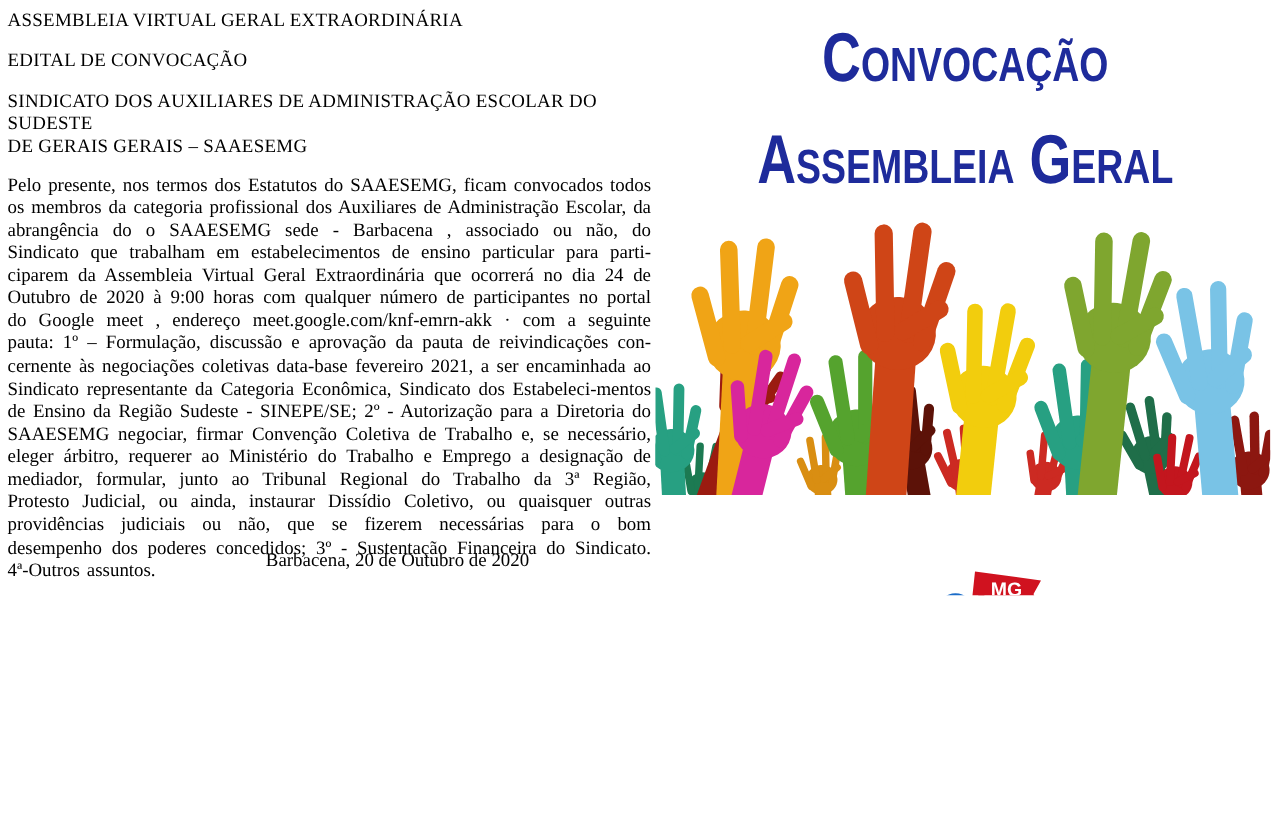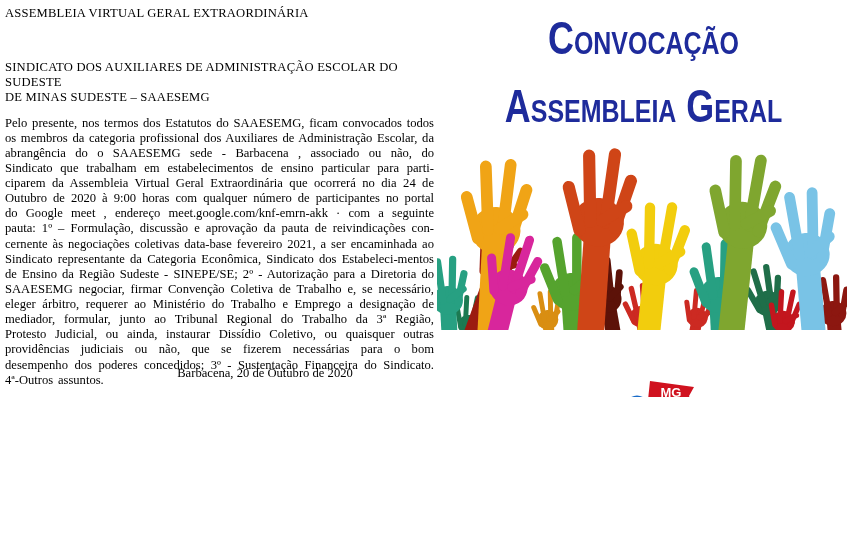--- a/index.html
+++ b/index.html
@@ -38,21 +38,22 @@
   #logo-sub{position:absolute;top:136px;width:100%;text-align:center;
             font-family:"Liberation Sans",sans-serif;font-weight:bold;
             font-size:10px;line-height:11.5px;color:#101010;}
 </style>
 </head>
 <body>
 
 <div class="page">
 
   <div class="h" id="doc-title">ASSEMBLEIA VIRTUAL GERAL EXTRAORDINÁRIA</div>
-  <div class="h" id="doc-org"><span>SINDICATO DOS AUXILIARES DE ADMINISTRAÇÃO ESCOLAR DO SUDESTE</span><br><span>DE MINAS SUDESTE – SAAESEMG</span></div>
+  <div class="h" id="doc-subtitle">EDITAL DE CONVOCAÇÃO</div>
+  <div class="h" id="doc-org"><span>SINDICATO DOS AUXILIARES DE ADMINISTRAÇÃO ESCOLAR DO SUDESTE</span><br><span>DE GERAIS GERAIS – SAAESEMG</span></div>
 
   <p class="body-par"><span>Pelo presente, nos termos dos Estatutos do SAAESEMG, ficam convocados todos os membros da categoria profissional dos Auxiliares de Administração Escolar, da abrangência do o SAAESEMG sede - Barbacena , associado ou não, do Sindicato que trabalham em estabelecimentos de ensino particular para parti-ciparem da Assembleia Virtual Geral Extraordinária que ocorrerá no dia 24 de Outubro de 2020 à 9:00 horas com qualquer número de participantes no portal do Google meet , endereço </span><b>meet.google.com/knf-emrn-akk</b><span> · com a seguinte pauta: 1º – Formulação, discussão e aprovação da pauta de reivindicações con-cernente às negociações coletivas data-base fevereiro 2021, a ser encaminhada ao Sindicato representante da Categoria Econômica, Sindicato dos Estabeleci-mentos de Ensino da Região Sudeste - SINEPE/SE; 2º - Autorização para a Diretoria do SAAESEMG negociar, firmar Convenção Coletiva de Trabalho e, se necessário, eleger árbitro, requerer ao Ministério do Trabalho e Emprego a designação de mediador, formular, junto ao Tribunal Regional do Trabalho da 3ª Região, Protesto Judicial, ou ainda, instaurar Dissídio Coletivo, ou quaisquer outras providências judiciais ou não, que se fizerem necessárias para o bom desempenho dos poderes concedidos; 3º - Sustentação Financeira do Sindicato. 4ª-Outros assuntos.</span></p>
 
   <div class="center-line" id="dateline">Barbacena, 20 de Outubro de 2020</div>
   <div class="center-line" id="sig-name">MONICA GERALDA PALHARES</div>
 
   <div class="poster-line" id="poster-line1">Convocação</div>
   <div class="poster-line" id="poster-line2">Assembleia Geral</div>
 
   <svg id="hands" width="410" height="185" viewBox="0 0 410 185" aria-hidden="true">

